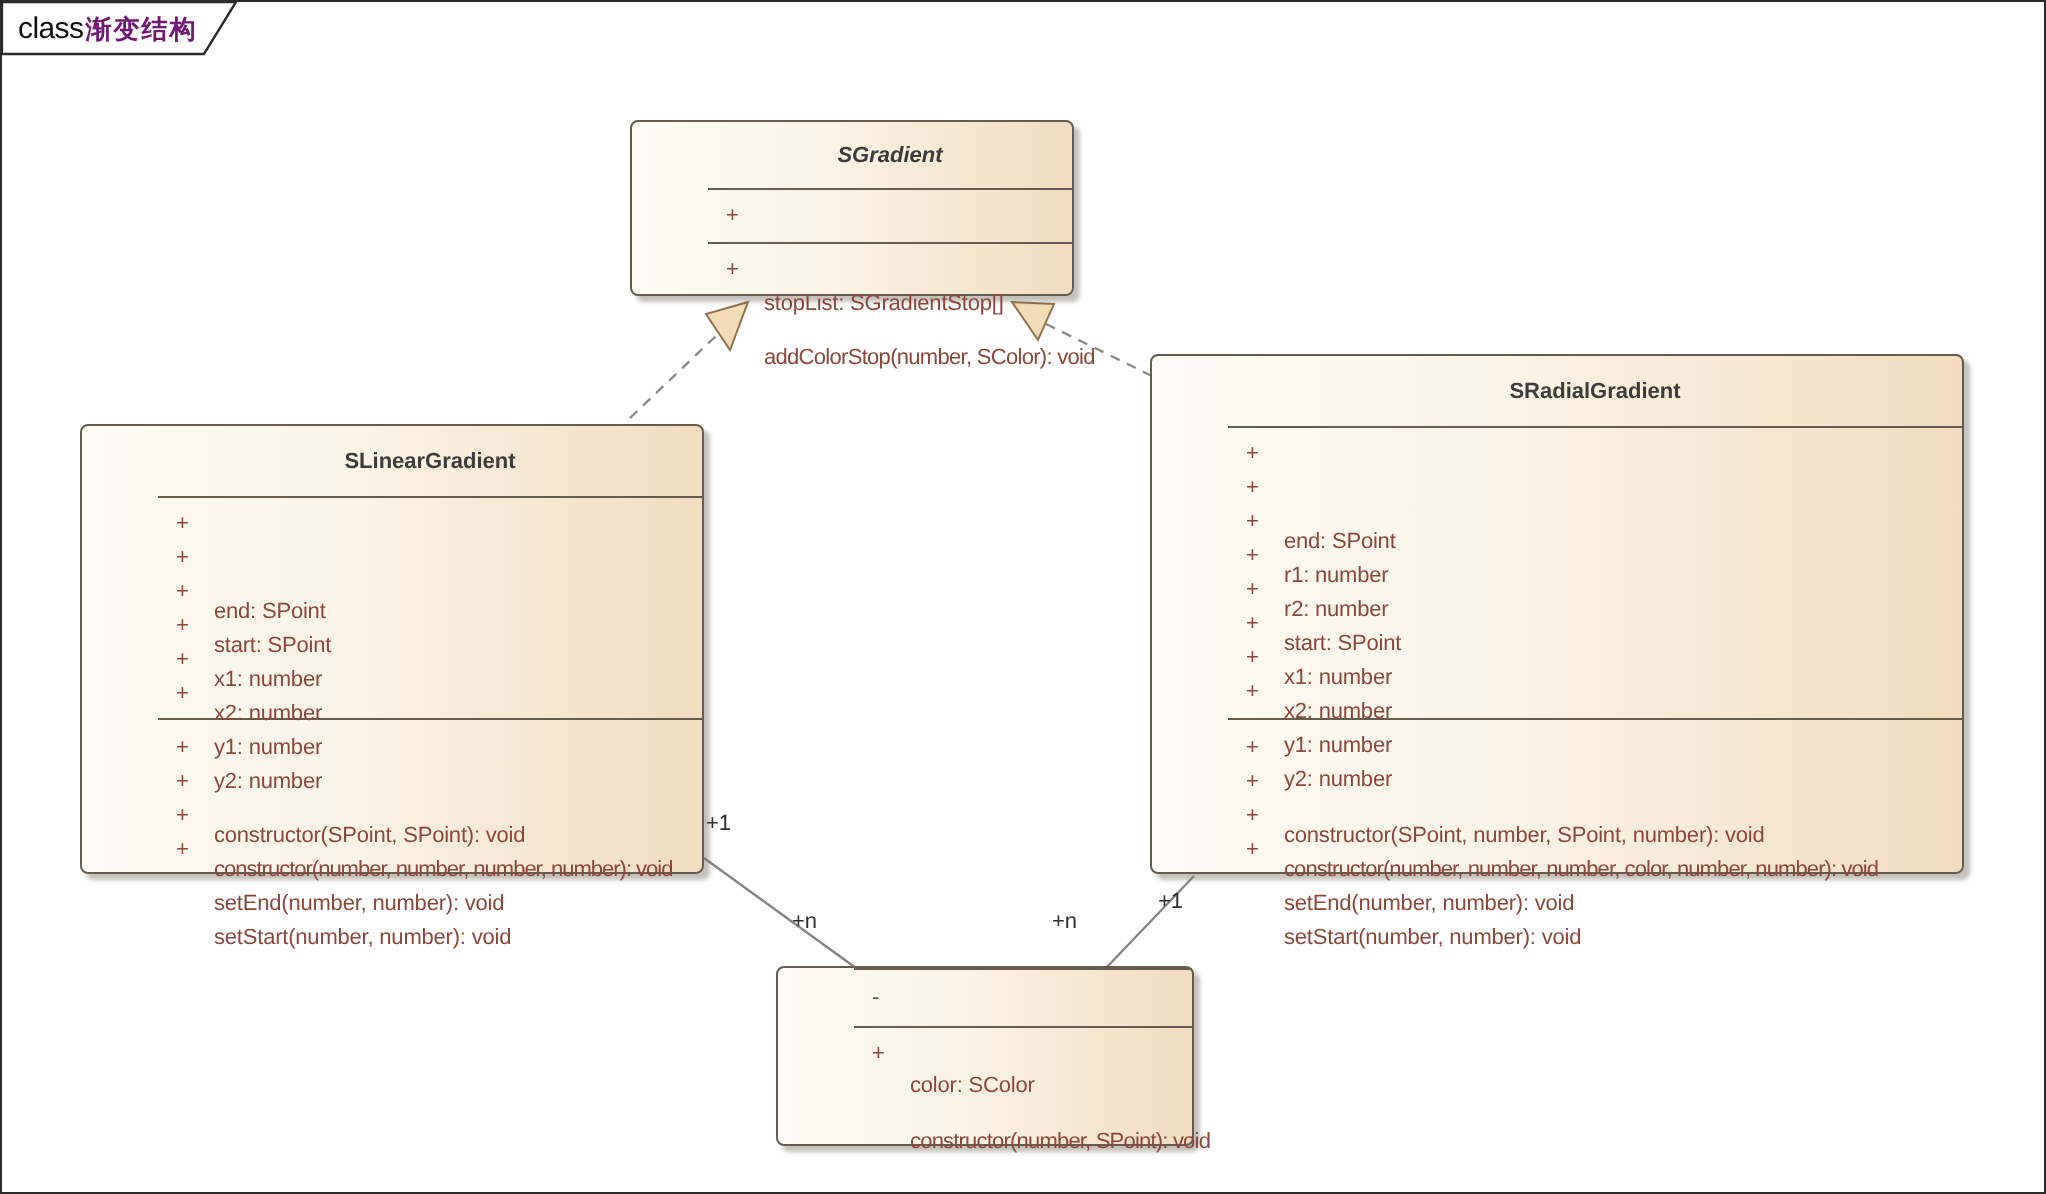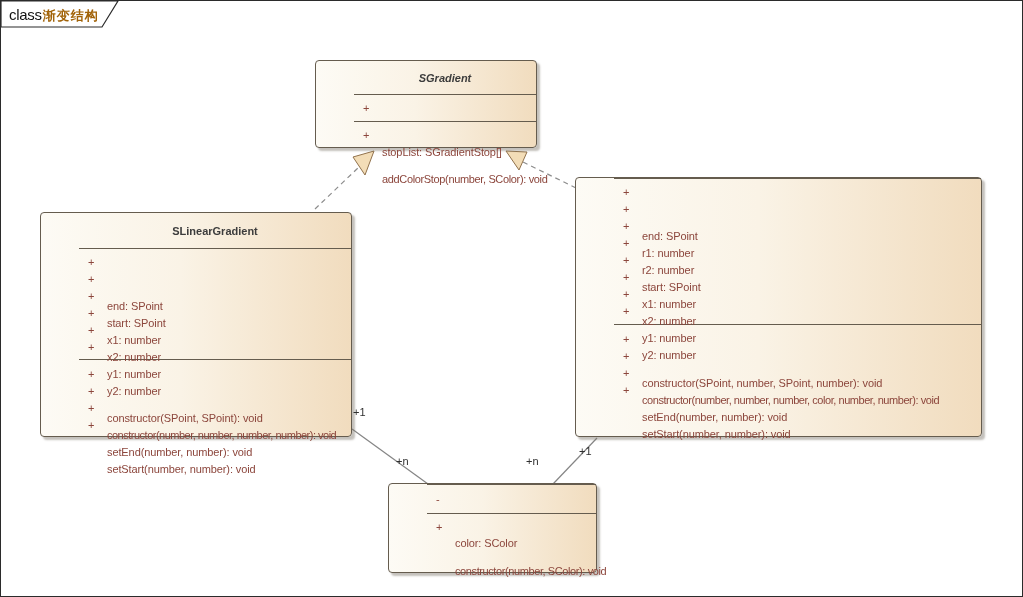--- a/index.html
+++ b/index.html
@@ -6,21 +6,21 @@
   body{width:1023px;height:597px;position:relative;font-family:"Liberation Sans",sans-serif;overflow:hidden;}
 
   
   .frame{position:absolute;inset:0;border:1px solid #2b2b2b;box-sizing:border-box;}
 
   
   .tab{position:absolute;left:1px;top:1px;width:122px;height:27px;}
   .tab svg{position:absolute;left:0;top:0;}
   .tab-text{position:absolute;left:8px;top:5px;white-space:nowrap;}
   .tab-keyword{font-size:15px;color:#111;letter-spacing:-0.3px;}
-  .tab-title{font-size:13px;font-weight:bold;color:#a16207;letter-spacing:1px;margin-left:1px;}
+  .tab-title{font-size:13px;font-weight:bold;color:#701a75;letter-spacing:1px;margin-left:1px;}
 
   
   svg.connectors{position:absolute;left:0;top:0;z-index:1;}
 
   
   .uml-class{
     position:absolute;z-index:2;box-sizing:border-box;
     border:1px solid #655c4e;border-radius:4px;
     background:linear-gradient(to right,#fdfbf5 0%,#faf3e6 45%,#f1dcbe 100%);
     box-shadow:3px 3px 2px rgba(125,118,106,0.45);
@@ -160,20 +160,21 @@
       <span class="txt">setEnd(number, number): void</span>
     </div>
     <div class="row">
       <span class="vis">+</span>
       <span class="txt">setStart(number, number): void</span>
     </div>
   </div>
 </div>
 
 <div class="uml-class" id="box-sradialgradient">
+  <div class="uml-title">SRadialGradient</div>
   <div class="uml-section attrs">
     <div class="row">
       <span class="vis">+</span>
       <span class="txt">end: SPoint</span>
     </div>
     <div class="row">
       <span class="vis">+</span>
       <span class="txt">r1: number</span>
     </div>
     <div class="row">
@@ -224,21 +225,21 @@
 <div class="uml-class" id="box-sgradientstop">
   <div class="uml-section attrs">
     <div class="row">
       <span class="vis">-</span>
       <span class="txt">color: SColor</span>
     </div>
   </div>
   <div class="uml-section methods">
     <div class="row">
       <span class="vis">+</span>
-      <span class="txt">constructor(number, SColor): void</span>
+      <span class="txt">constructor(number, SPoint): void</span>
     </div>
   </div>
 </div>
 
 <span class="mult" id="lbl-linear-source">+1</span>
 <span class="mult" id="lbl-linear-target">+n</span>
 <span class="mult" id="lbl-radial-target">+n</span>
 <span class="mult" id="lbl-radial-source">+1</span>
 
 </body></html>

